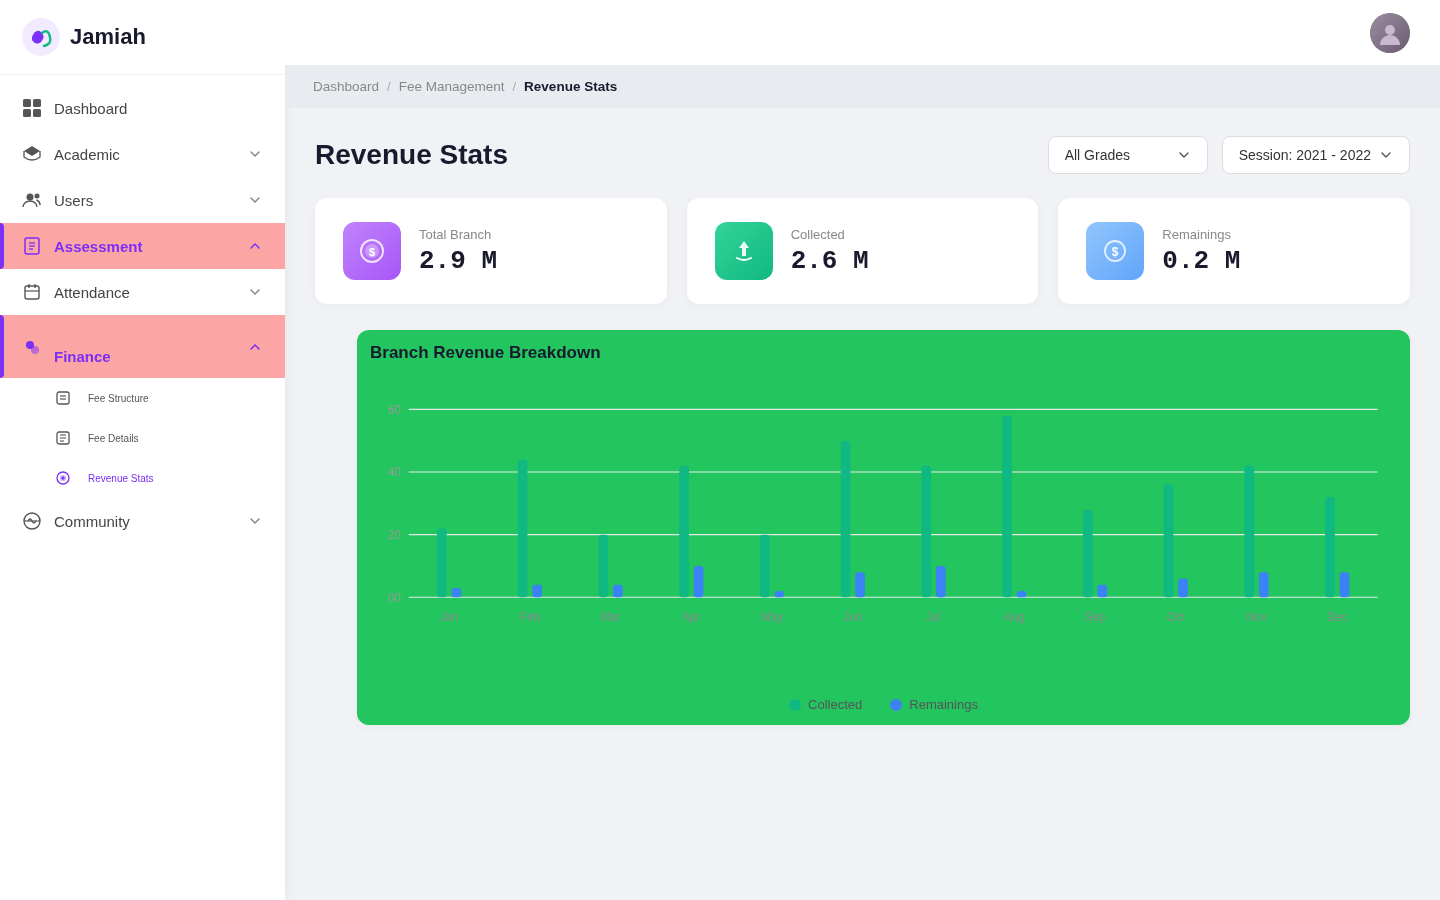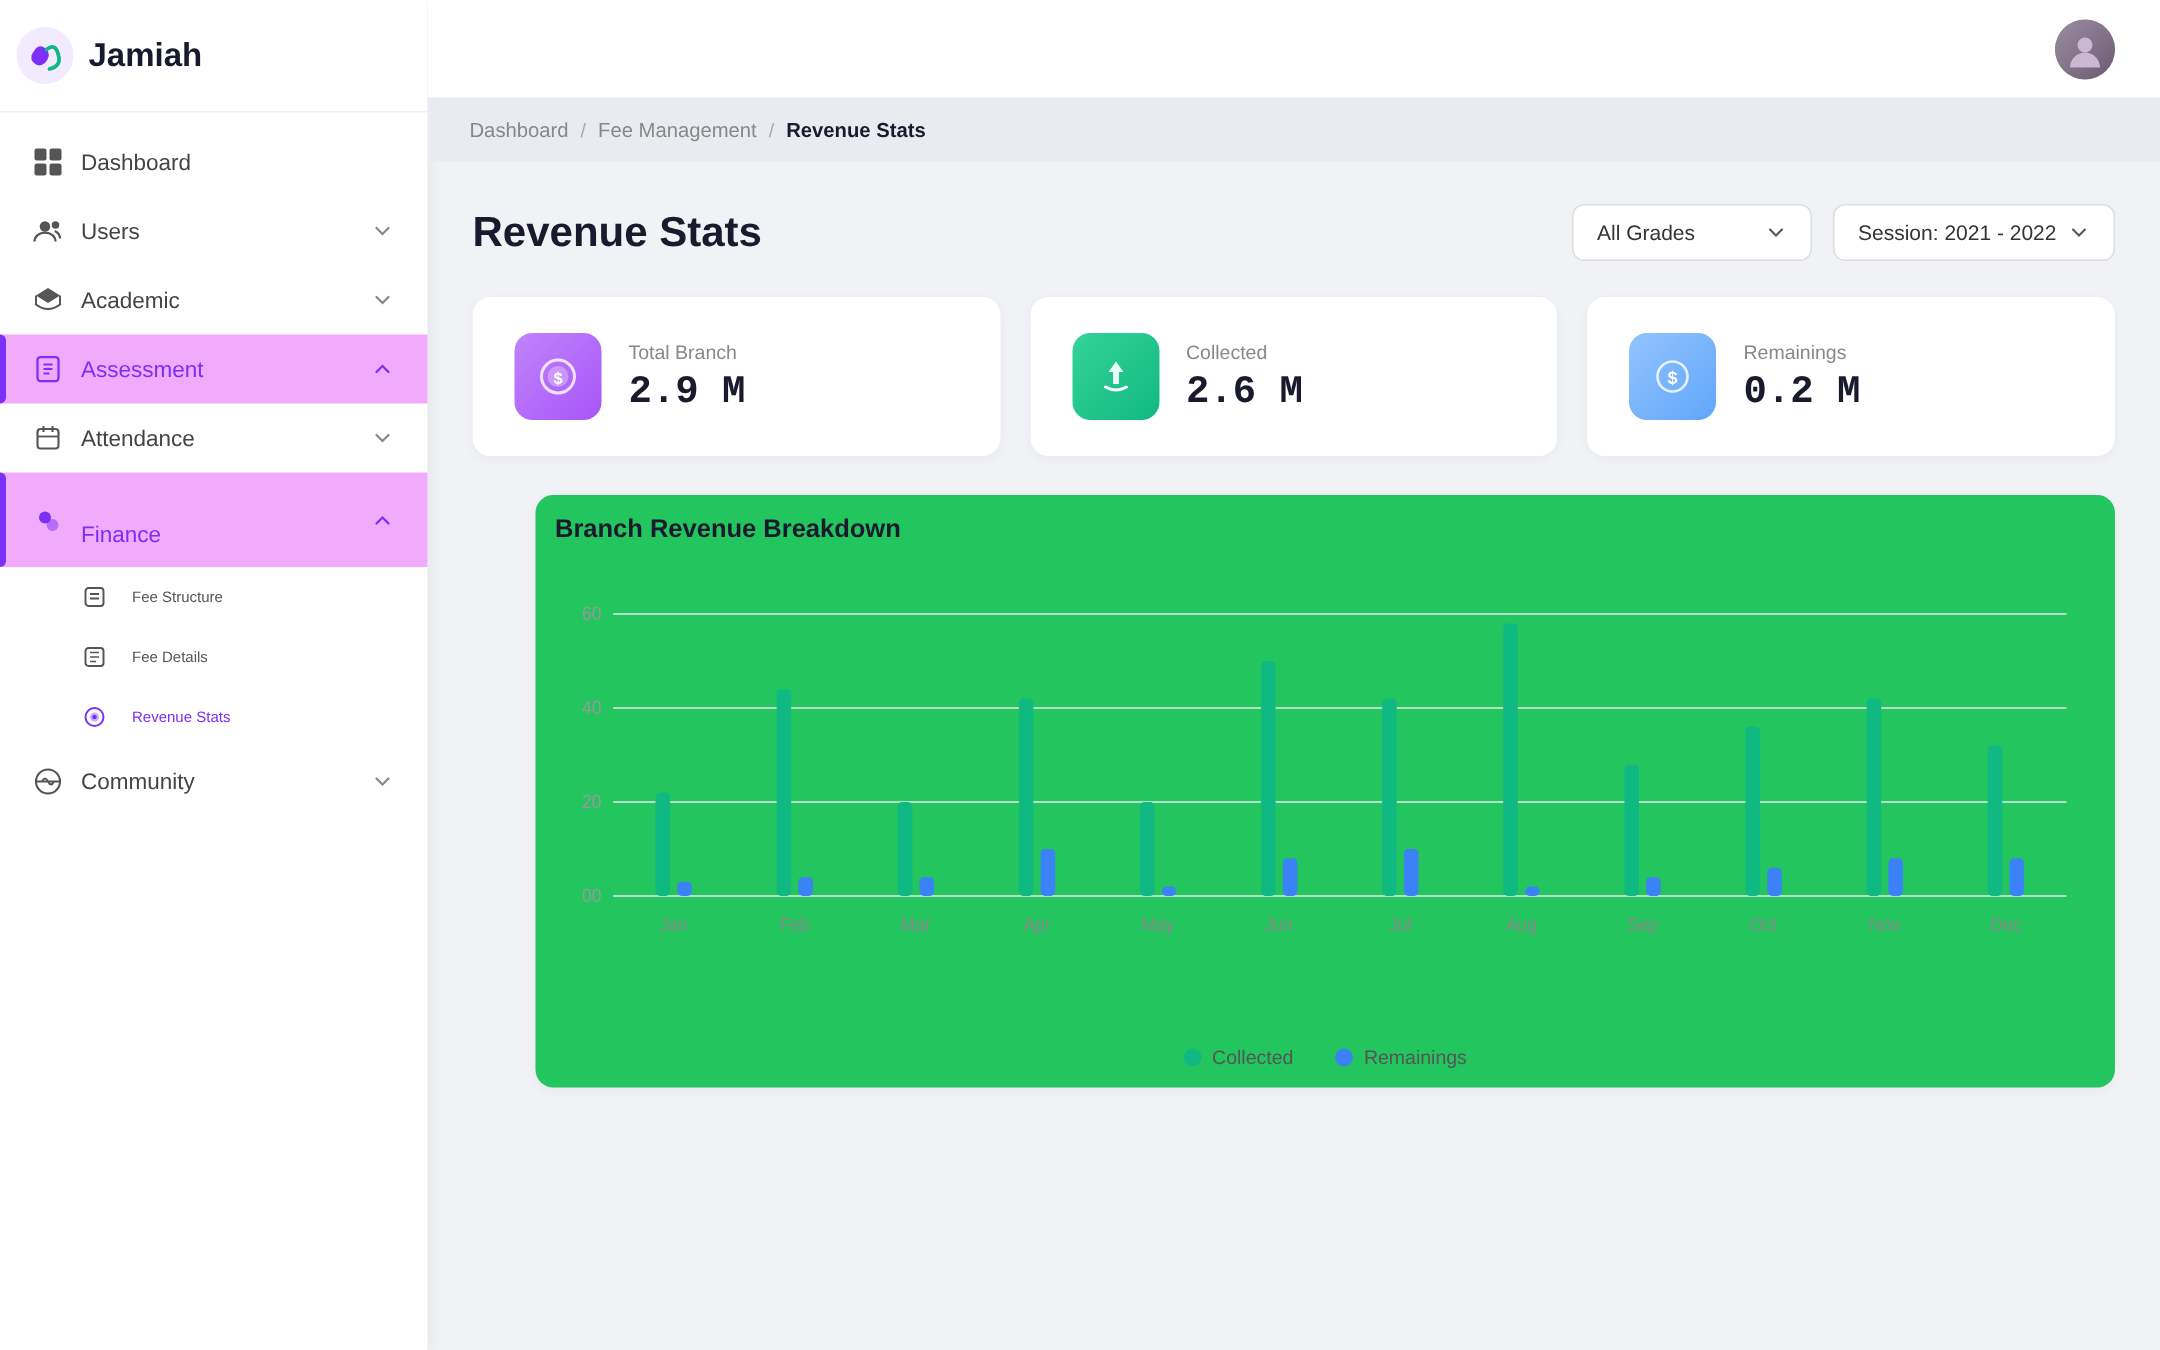--- a/index.html
+++ b/index.html
@@ -13,21 +13,21 @@
       display: flex;
       flex-direction: column;
       padding: 0;
       box-shadow: 2px 0 8px rgba(0,0,0,0.05);
       flex-shrink: 0;
     }
     .sidebar-logo {
       display: flex;
       align-items: center;
       gap: 10px;
-      padding: 18px 11px;
+      padding: 18px 22px;
       border-bottom: 1px solid #f0f0f0;
     }
     .logo-icon {
       width: 38px;
       height: 38px;
     }
     .logo-text {
       font-size: 22px;
       font-weight: 700;
       color: #1a1a2e;
@@ -45,21 +45,22 @@
       padding: 13px 22px;
       cursor: pointer;
       color: #444;
       font-size: 15px;
       font-weight: 500;
       position: relative;
       transition: background 0.15s;
     }
     .nav-item.active {
       color: #7b2ff7;
-      background: #f0abfc;
+      background: #fca5a5;
+      font-weight: bold;
     }
     .nav-item.active::before {
       content: '';
       position: absolute;
       left: 0;
       top: 0;
       bottom: 0;
       width: 4px;
       background: #7b2ff7;
       border-radius: 0 4px 4px 0;
@@ -308,42 +309,42 @@
           </svg>
         </span>
         <span>Dashboard</span>
       </div>
     </div>
 
     <div class="nav-item">
       <div class="nav-item-left">
         <span class="nav-icon">
           <svg width="20" height="20" viewBox="0 0 20 20" fill="none">
+            <path d="M10 2L2 7l8 5 8-5-8-5z" fill="#555"></path>
+            <path d="M2 7v6c2.5 2 5.5 3 8 3s5.5-1 8-3V7" stroke="#555" stroke-width="1.3" fill="none"></path>
+          </svg>
+        </span>
+        <span>Academic</span>
+      </div>
+      <svg class="chevron-icon" viewBox="0 0 16 16" fill="none">
+        <path d="M4 6l4 4 4-4" stroke="#888" stroke-width="1.5" stroke-linecap="round"></path>
+      </svg>
+    </div>
+
+    <div class="nav-item">
+      <div class="nav-item-left">
+        <span class="nav-icon">
+          <svg width="20" height="20" viewBox="0 0 20 20" fill="none">
             <circle cx="8" cy="7" r="3.5" fill="#555"></circle>
             <path d="M1 17c0-3.3 3.1-6 7-6s7 2.7 7 6" stroke="#555" stroke-width="1.5" fill="none"></path>
             <circle cx="15" cy="6" r="2.5" fill="#555"></circle>
             <path d="M18 15c0-2.2-1.3-4-3.5-5" stroke="#555" stroke-width="1.5" fill="none"></path>
           </svg>
         </span>
         <span>Users</span>
-      </div>
-      <svg class="chevron-icon" viewBox="0 0 16 16" fill="none">
-        <path d="M4 6l4 4 4-4" stroke="#888" stroke-width="1.5" stroke-linecap="round"></path>
-      </svg>
-    </div>
-
-    <div class="nav-item">
-      <div class="nav-item-left">
-        <span class="nav-icon">
-          <svg width="20" height="20" viewBox="0 0 20 20" fill="none">
-            <path d="M10 2L2 7l8 5 8-5-8-5z" fill="#555"></path>
-            <path d="M2 7v6c2.5 2 5.5 3 8 3s5.5-1 8-3V7" stroke="#555" stroke-width="1.3" fill="none"></path>
-          </svg>
-        </span>
-        <span>Academic</span>
       </div>
       <svg class="chevron-icon" viewBox="0 0 16 16" fill="none">
         <path d="M4 6l4 4 4-4" stroke="#888" stroke-width="1.5" stroke-linecap="round"></path>
       </svg>
     </div>
 
     <div class="nav-item active">
       <div class="nav-item-left">
         <span class="nav-icon">
           <svg width="20" height="20" viewBox="0 0 20 20" fill="none">

